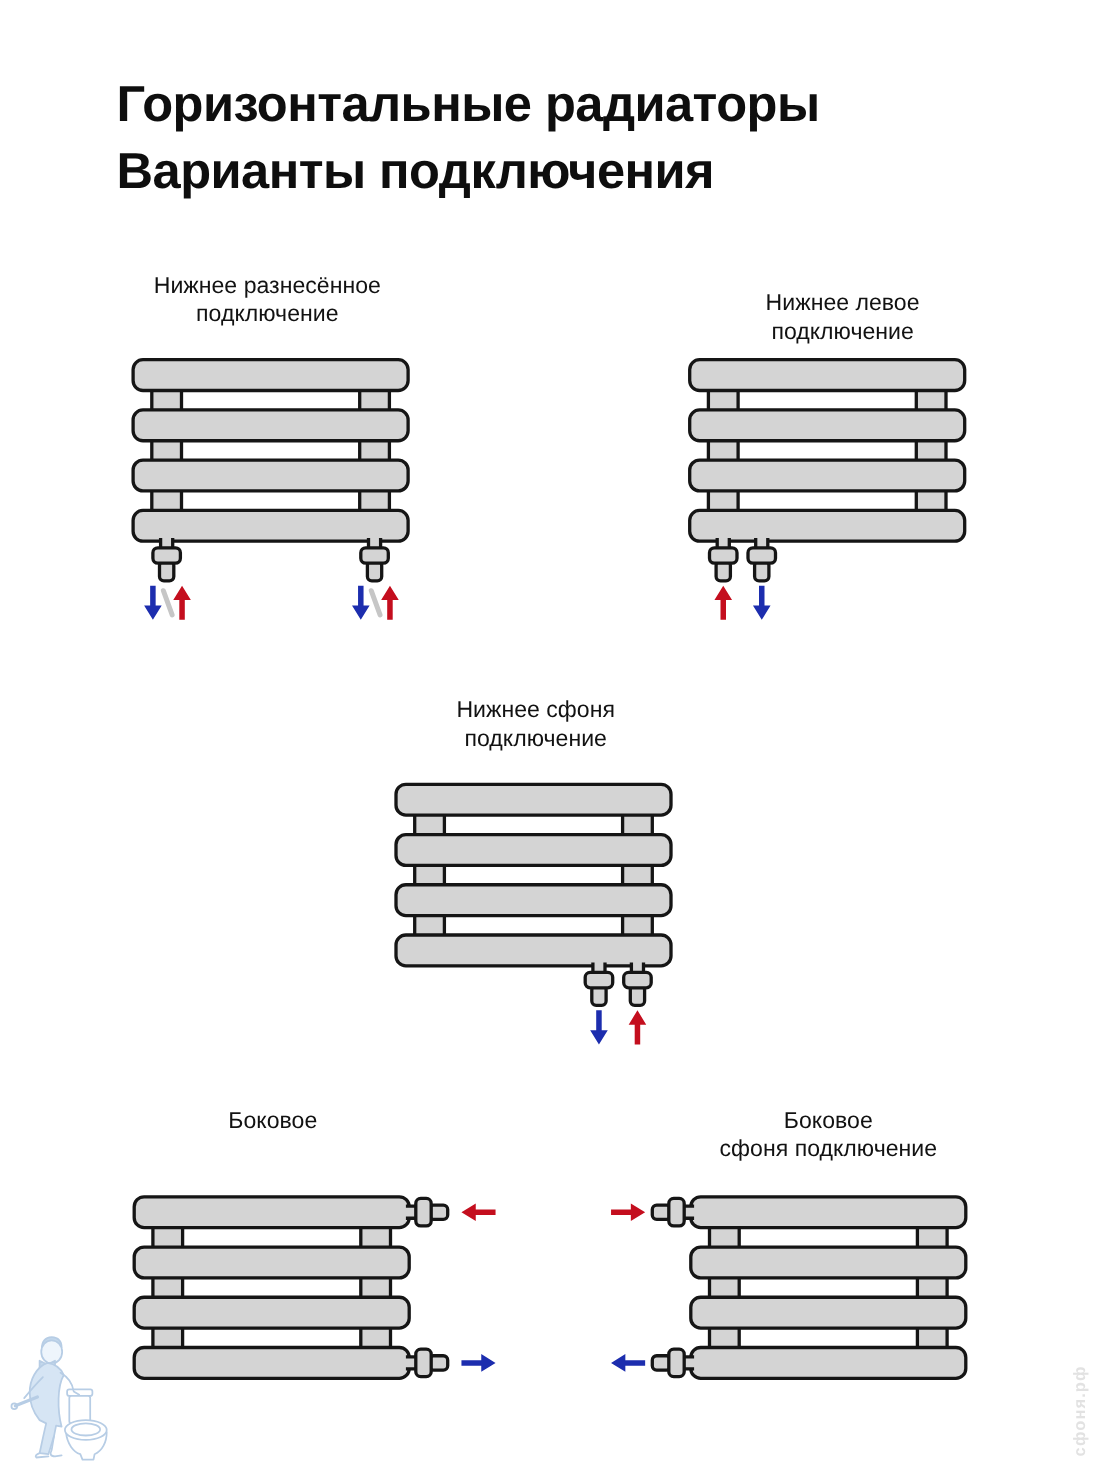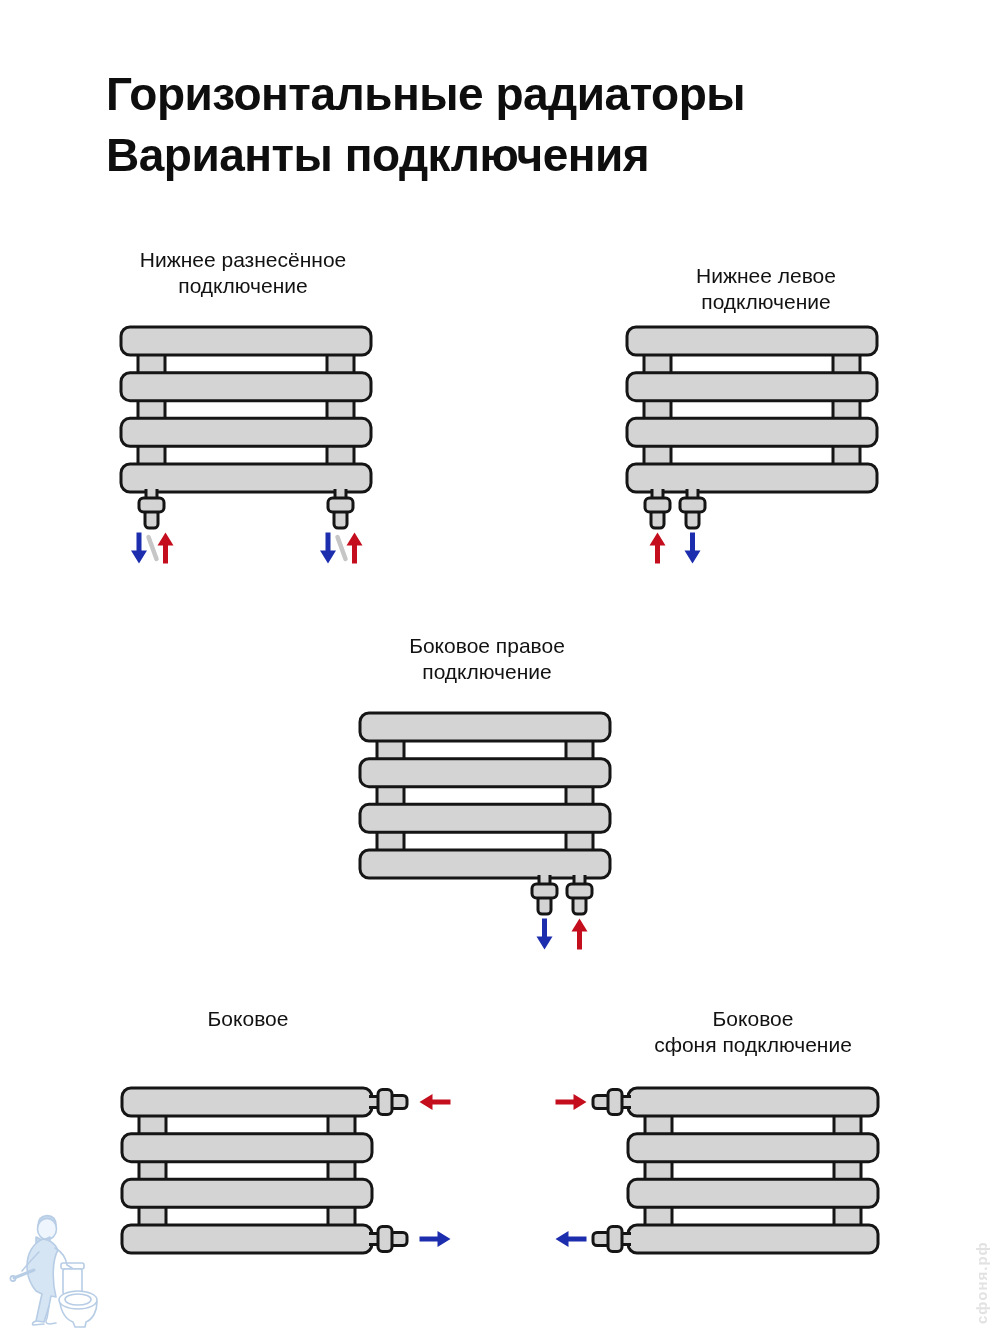--- a/index.html
+++ b/index.html
@@ -108,21 +108,21 @@
   </div>
   <svg class="abs" style="left:602px;top:327px;" width="300" height="245">
     <use href="#radiator" xlink:href="#radiator" x="25" y="0" class="metal"></use>
     <use href="#valve-down" xlink:href="#valve-down" x="55.5" y="165" class="metal"></use>
     <use href="#valve-down" xlink:href="#valve-down" x="90.5" y="165" class="metal"></use>
     <use href="#arrow-up" xlink:href="#arrow-up" x="55.5" y="221" class="arr-red"></use>
     <use href="#arrow-down" xlink:href="#arrow-down" x="90.5" y="221" class="arr-blue"></use>
   </svg>
 
   <div class="abs dgm-title" style="left:332px;top:633px;">
-    <div>Боковое правое</div>
+    <div>Нижнее сфоня</div>
     <div>подключение</div>
   </div>
   <svg class="abs" style="left:336px;top:713px;" width="300" height="245">
     <use href="#radiator" xlink:href="#radiator" x="24" y="0" class="metal"></use>
     <use href="#valve-down" xlink:href="#valve-down" x="208.5" y="165" class="metal"></use>
     <use href="#valve-down" xlink:href="#valve-down" x="243.5" y="165" class="metal"></use>
     <use href="#arrow-down" xlink:href="#arrow-down" x="208.5" y="221" class="arr-blue"></use>
     <use href="#arrow-up" xlink:href="#arrow-up" x="243.5" y="221" class="arr-red"></use>
   </svg>
 

